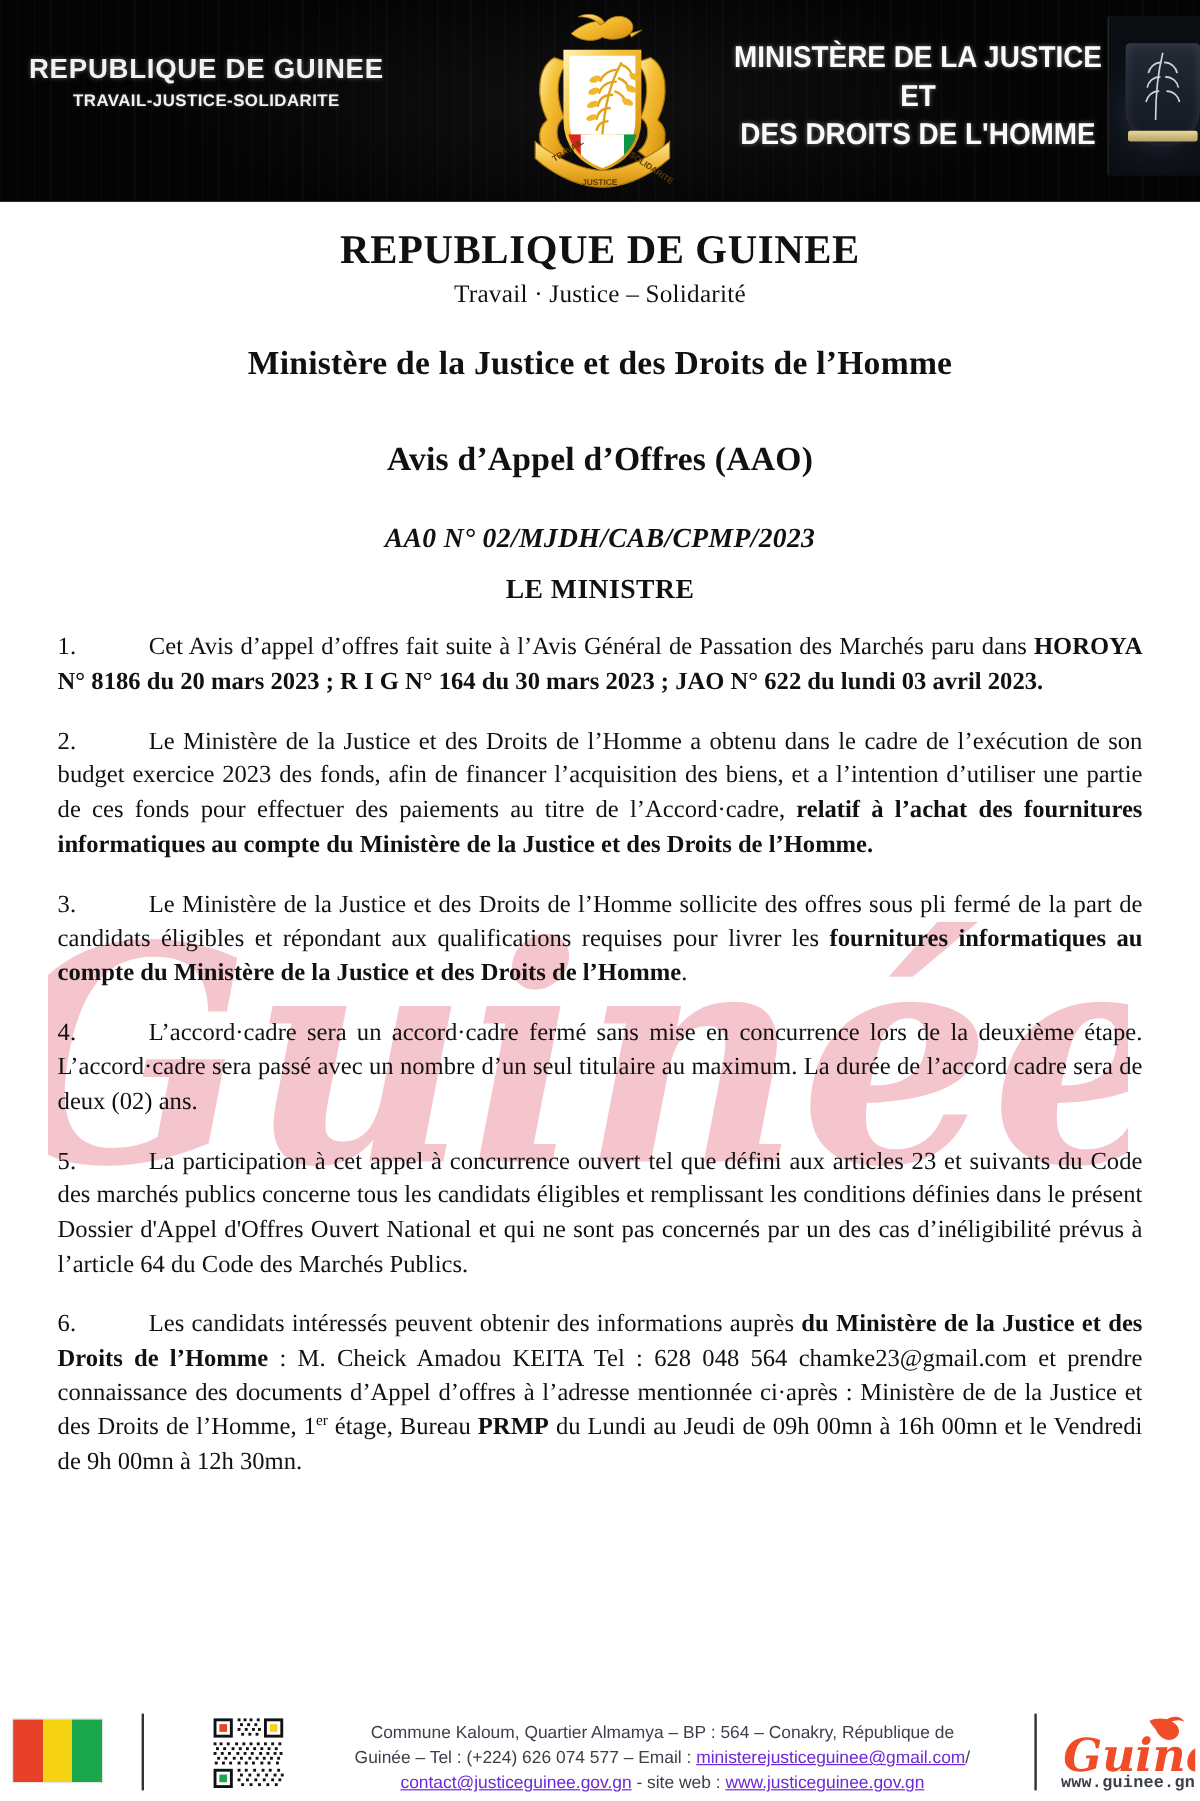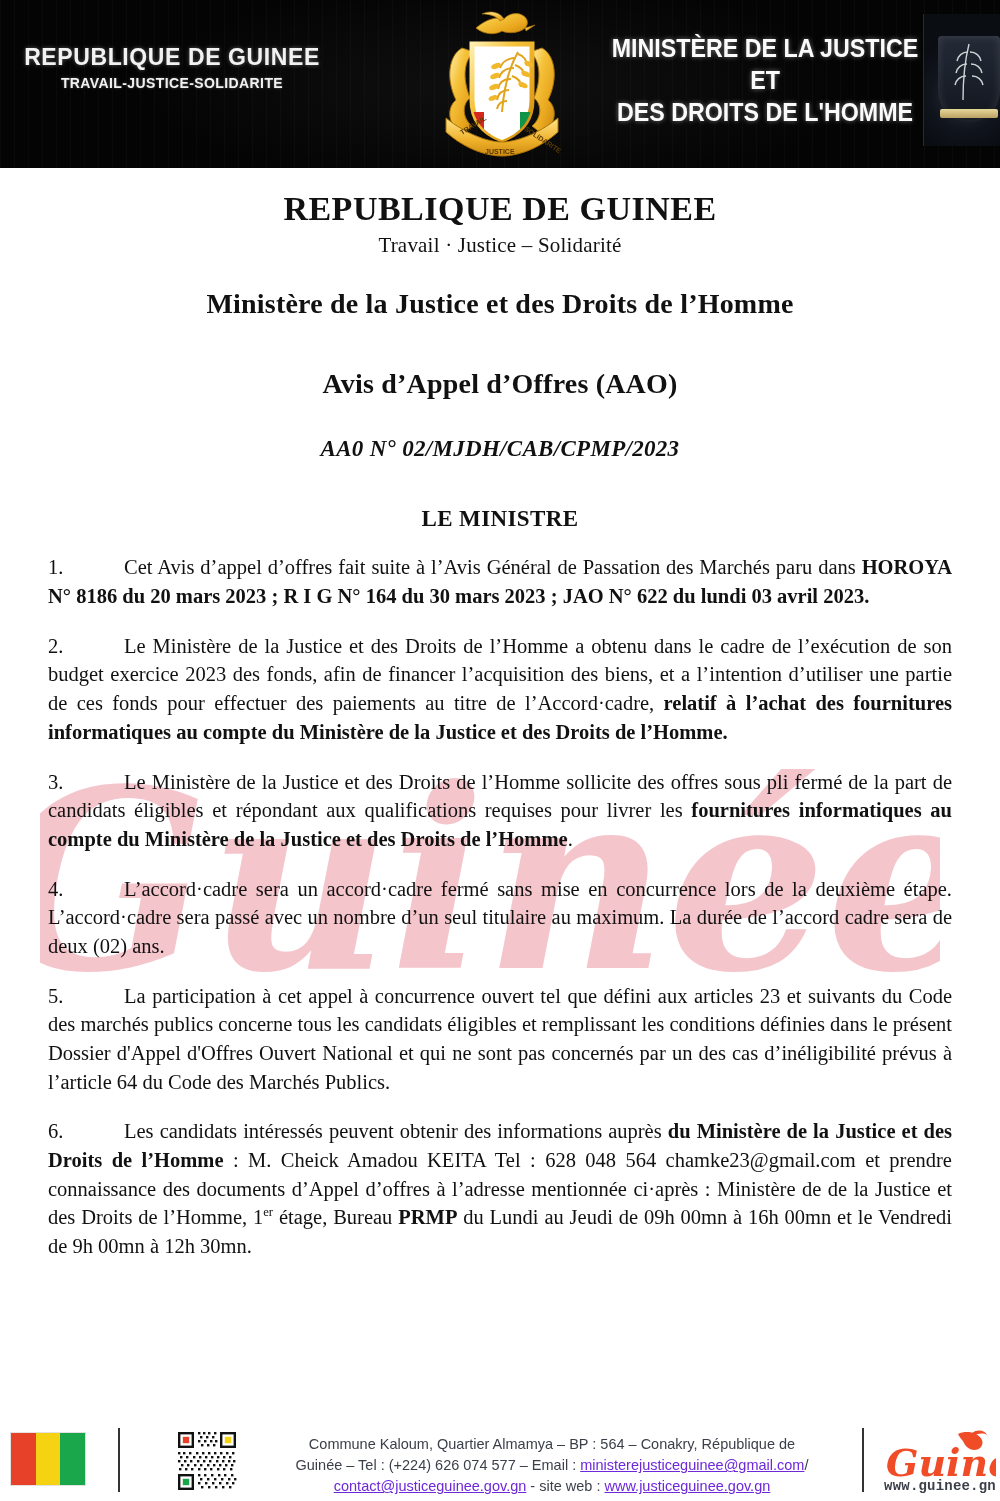--- a/index.html
+++ b/index.html
@@ -160,21 +160,21 @@
     font-size: 23px;
     font-weight: bold;
     font-style: italic;
     margin-top: 36px;
     letter-spacing: 0.3px;
   }
   .t-leministre {
     text-align: center;
     font-size: 23px;
     font-weight: bold;
-    margin-top: 44px;
+    margin-top: 16px;
     letter-spacing: 0.4px;
   }
 
   .para {
     position: relative;
     font-size: 20.5px;
     line-height: 1.40;
     text-align: justify;
     margin-top: 21px;
     text-indent: 0;

